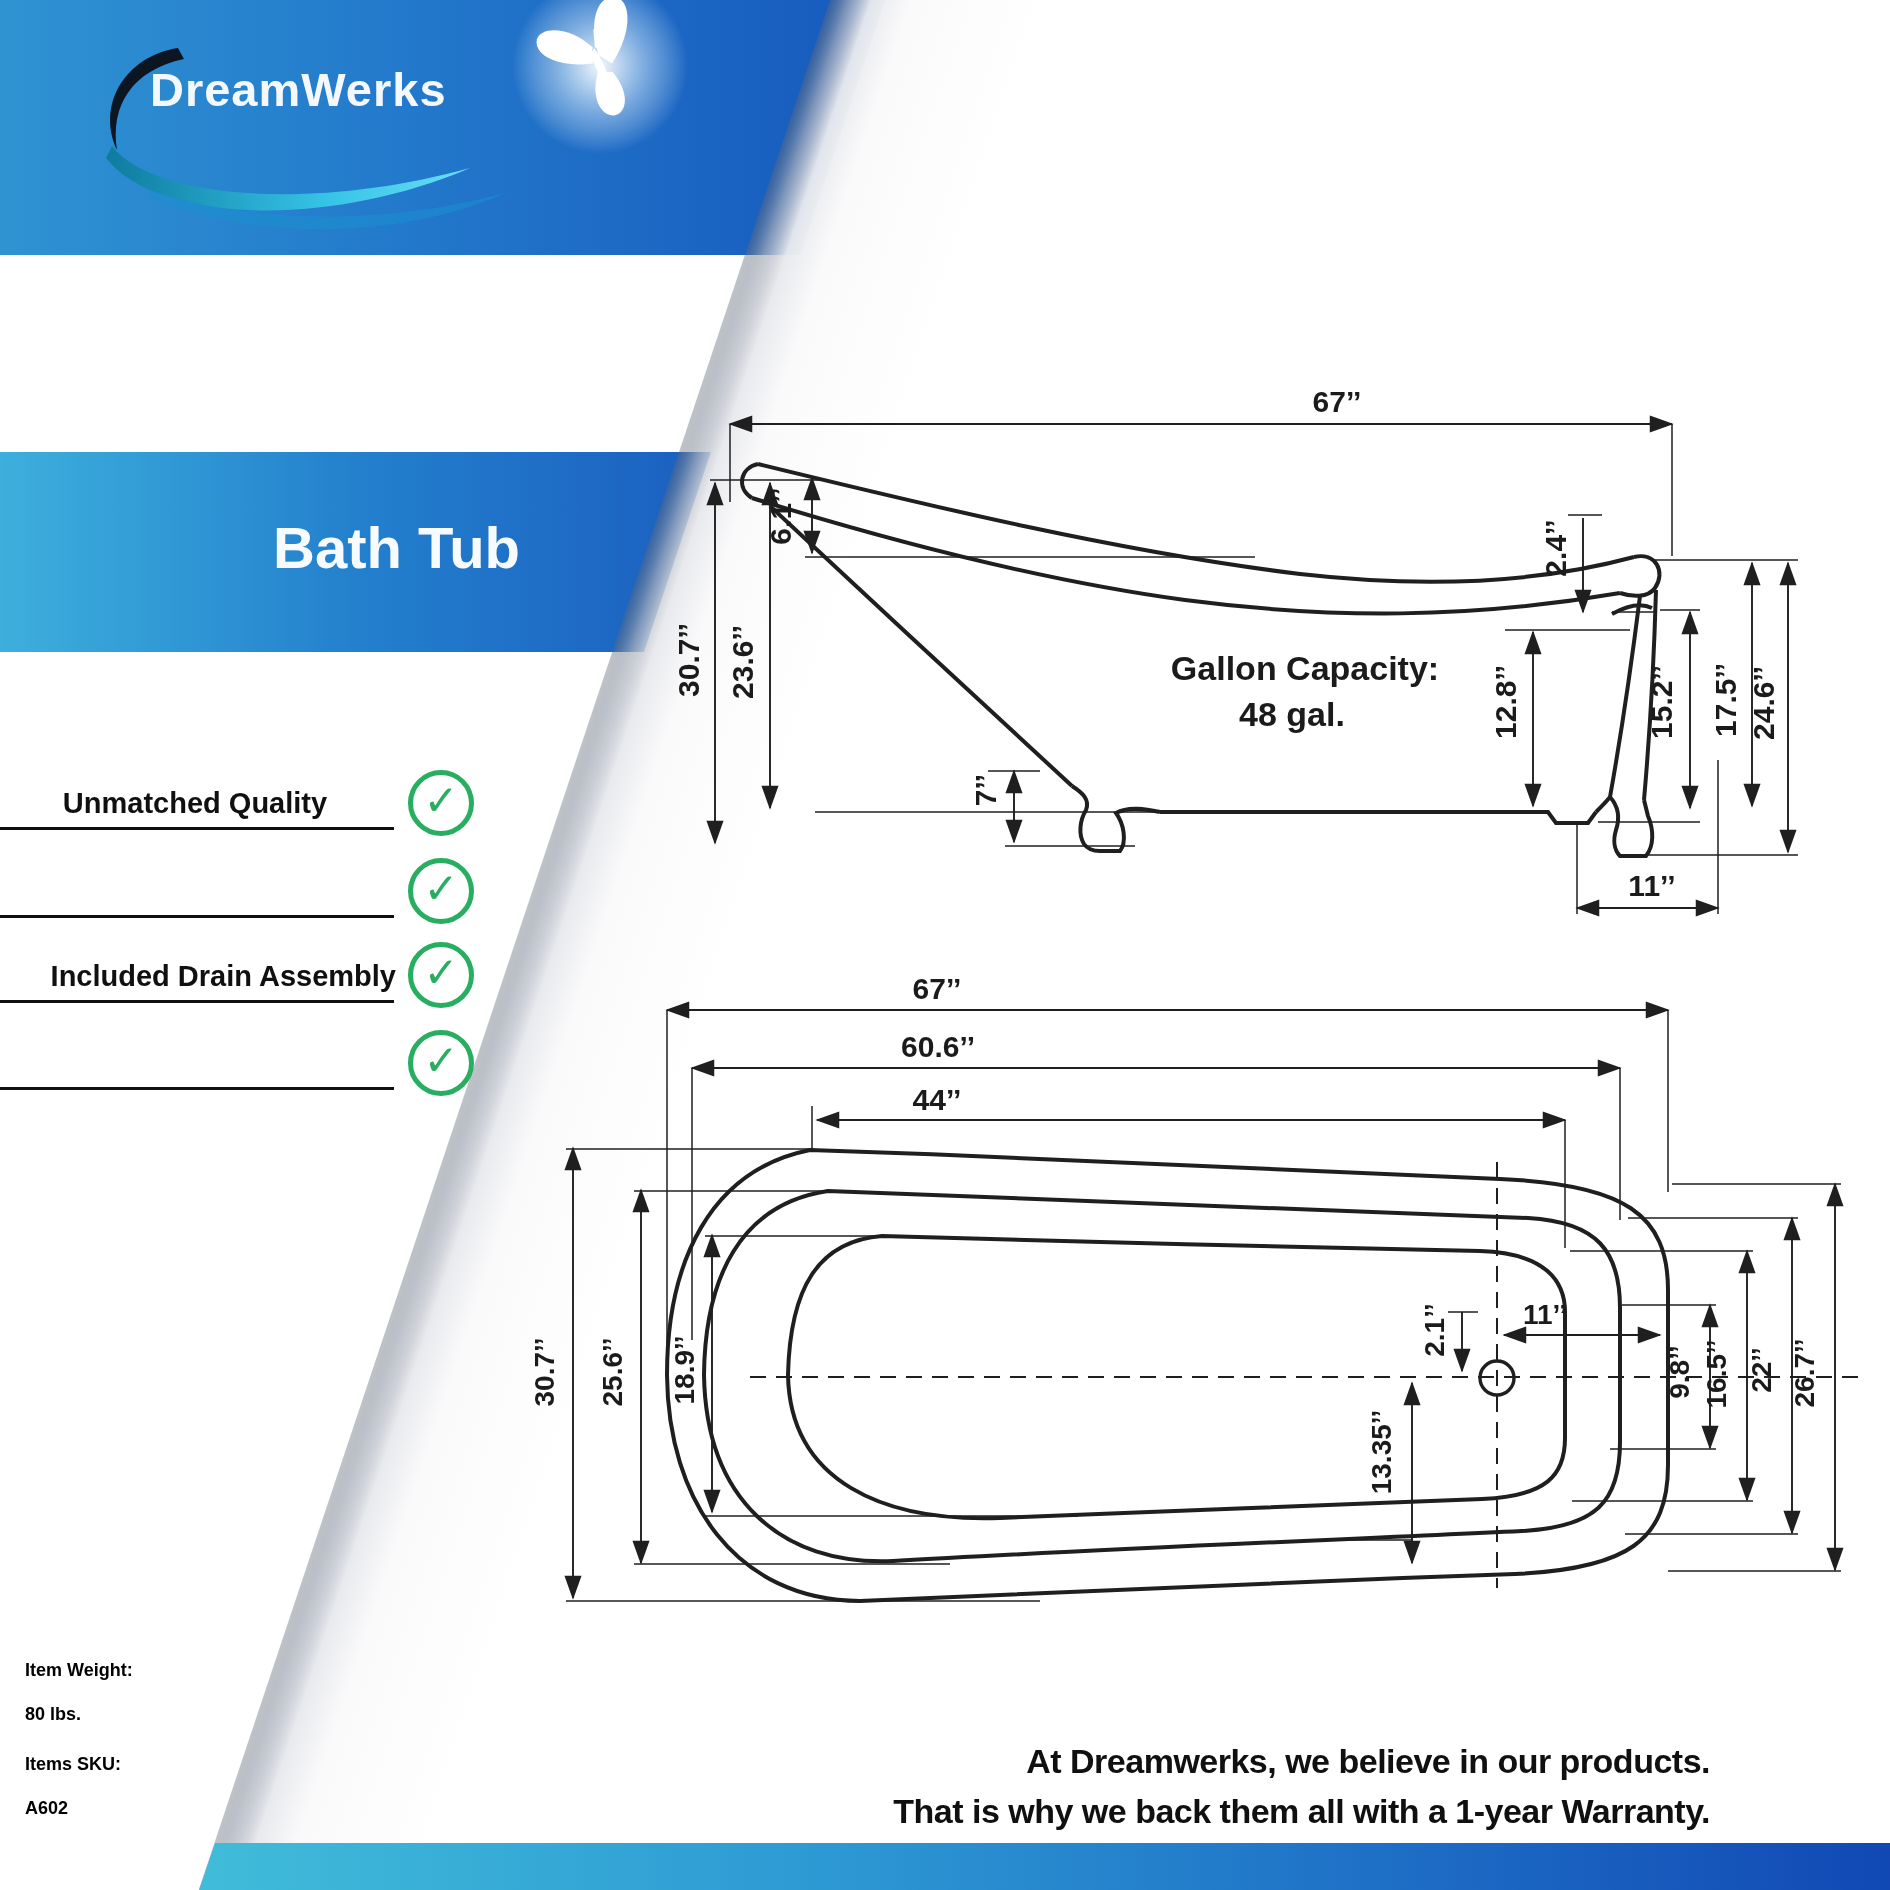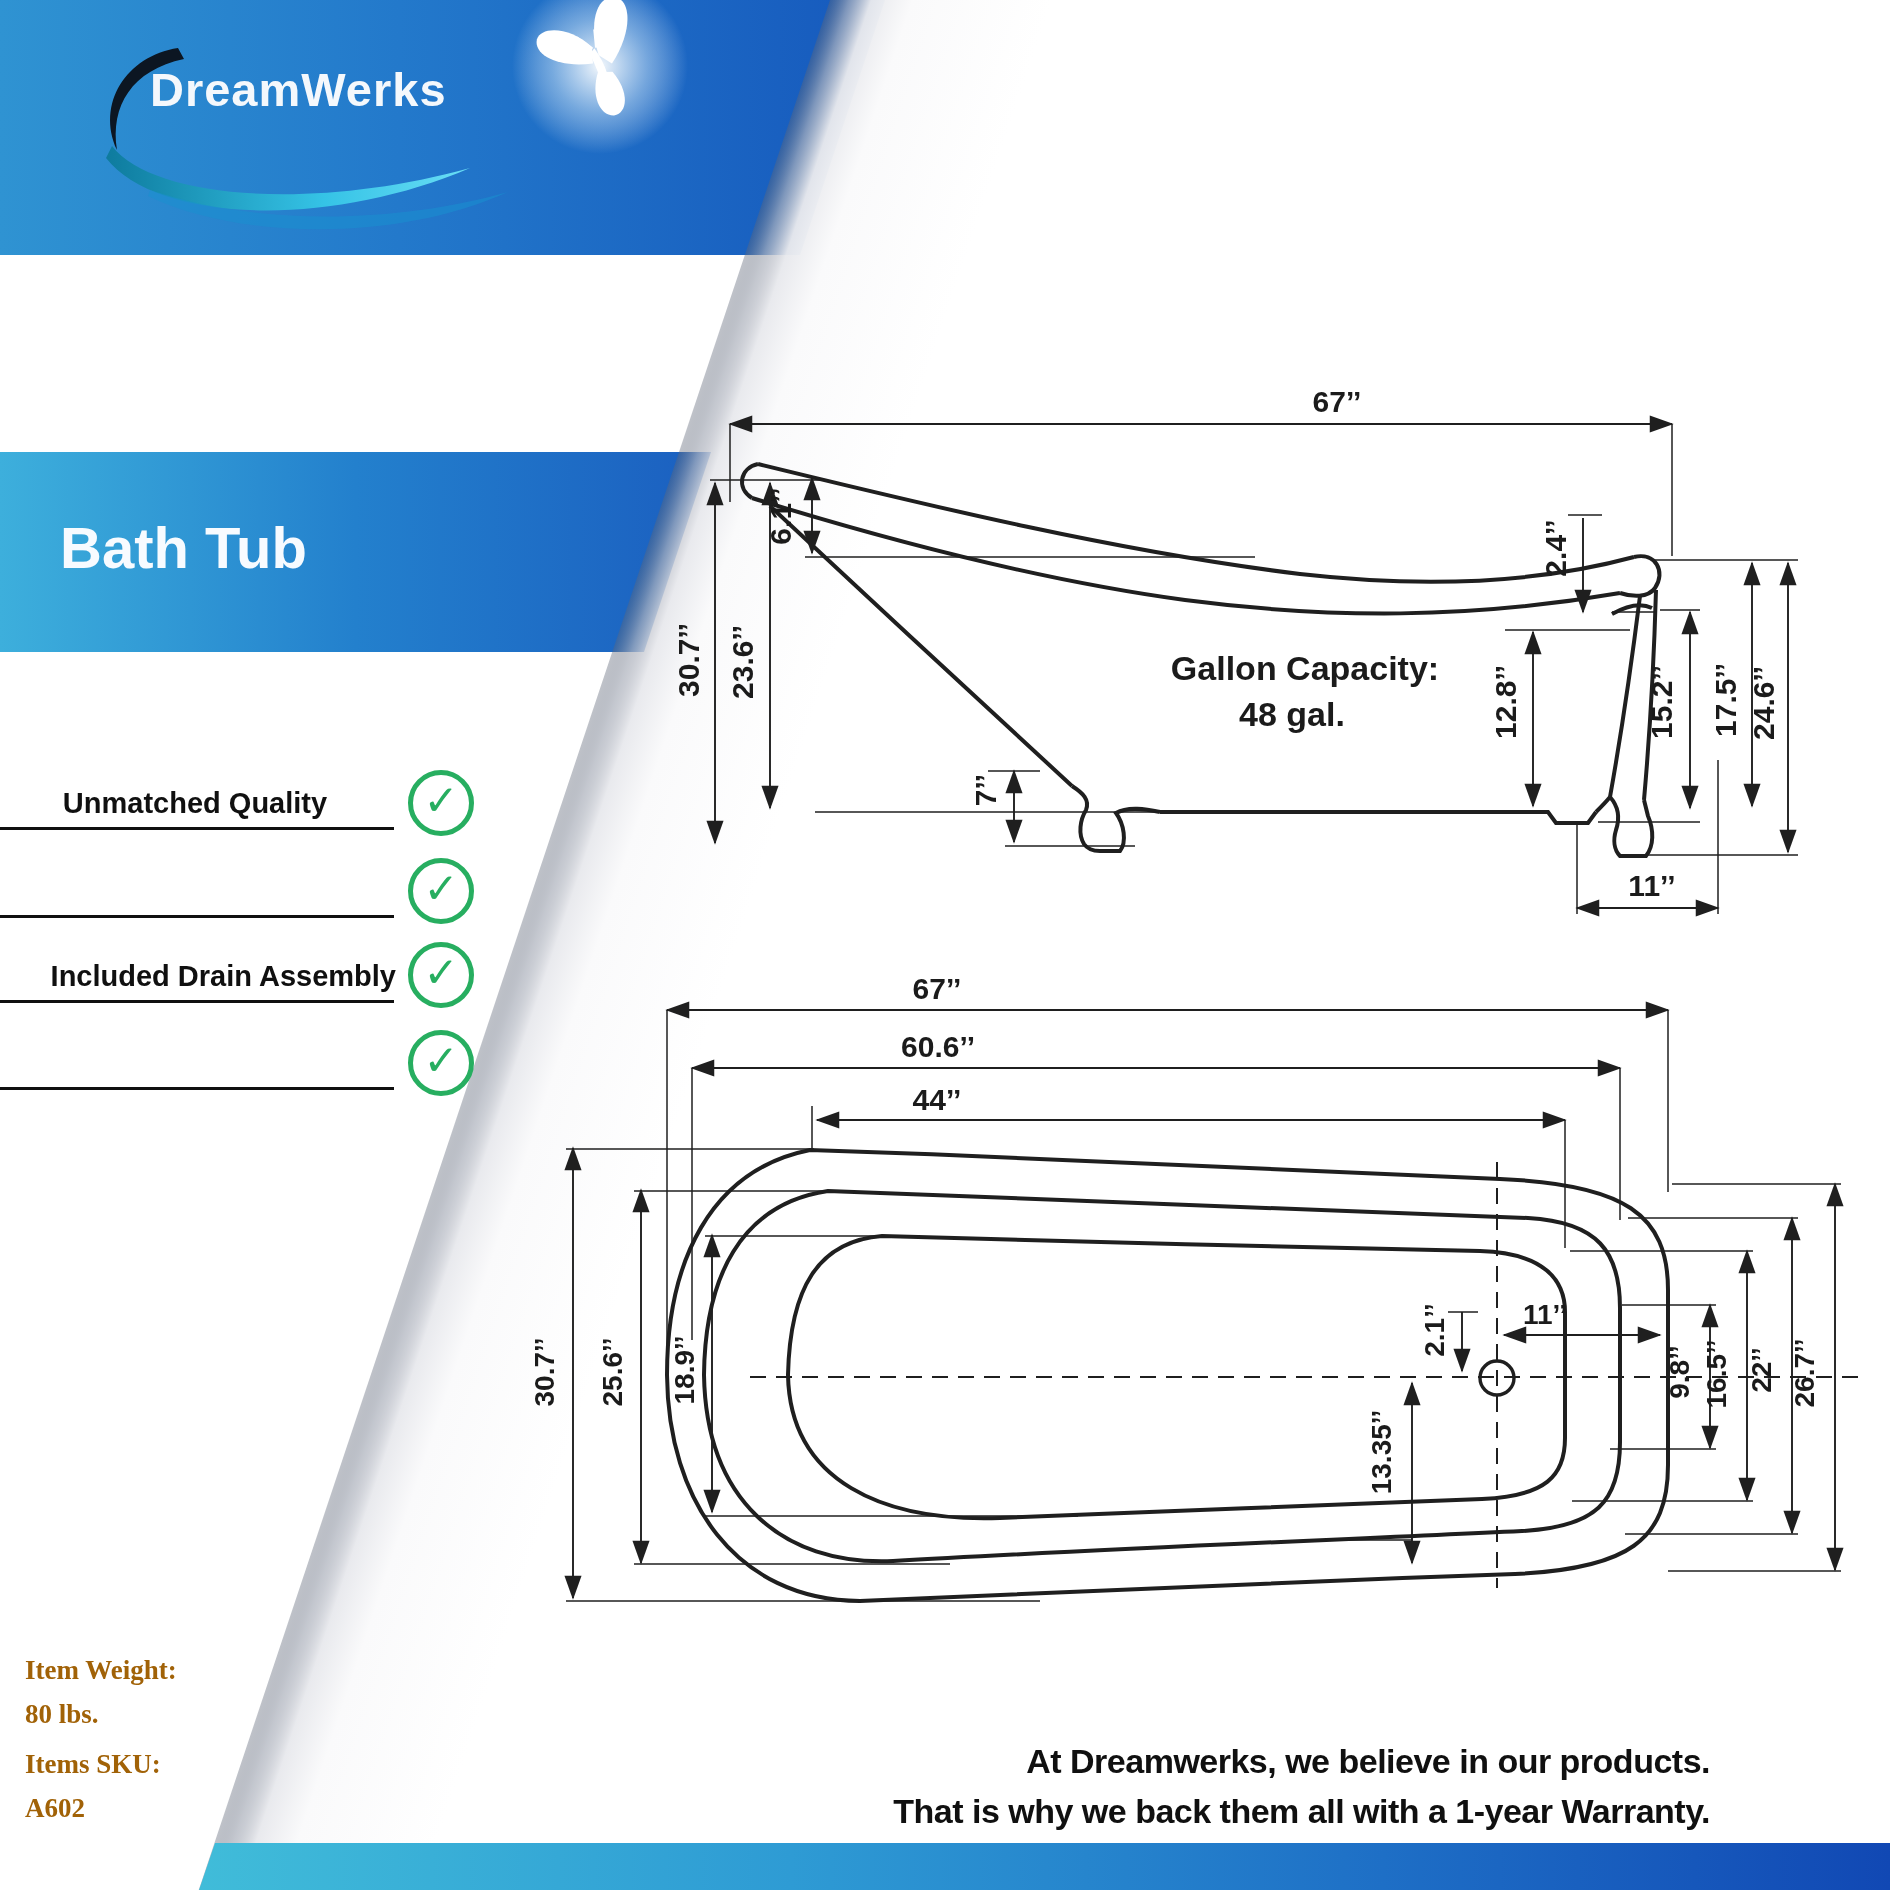--- a/index.html
+++ b/index.html
@@ -4,31 +4,31 @@
 <style>
   html,body{margin:0;padding:0;background:#fff;}
   .page{position:relative;width:1890px;height:1890px;overflow:hidden;background:#fff;
         font-family:"Liberation Sans","DejaVu Sans",sans-serif;}
   svg{display:block;}
   .abs{position:absolute;}
   
   .logo-text{left:150px;top:62px;width:420px;font-size:47px;font-weight:700;color:#f4f8fc;
              letter-spacing:1px;z-index:30;}
   
-  .title{left:60px;top:514px;width:460px;text-align:left;font-size:58px;font-weight:700;
+  .title{left:60px;top:514px;width:460px;text-align:right;font-size:58px;font-weight:700;
          color:#f7fbff;z-index:30;}
   
   .feat-line{left:0;width:394px;height:0;border-top:3px solid #101010;z-index:30;}
   .feat-text{left:0;width:390px;text-align:right;font-size:29px;font-weight:700;color:#101010;
              height:40px;line-height:40px;z-index:30;}
   .feat-check{width:56px;height:56px;border:5px solid #27ae60;border-radius:50%;color:#27ae60;
               font-size:42px;font-weight:700;text-align:center;line-height:52px;z-index:30;
               background:rgba(255,255,255,.0);}
   
-  .iteminfo{left:25px;top:1648px;width:330px;font-size:27px;font-weight:700;color:#a16207;z-index:30;font-family:Liberation Serif, serif;}
+  .iteminfo{left:25px;top:1648px;width:330px;font-size:18px;font-weight:700;color:#000000;z-index:30;}
   .iteminfo div{line-height:44px;}
   .iteminfo .gap{height:6px;}
   
   .tagline{left:560px;top:1736px;width:1150px;text-align:right;font-size:34px;font-weight:700;
            color:#101010;letter-spacing:-0.5px;z-index:30;}
   .tagline div{line-height:50px;}
 </style>
 </head>
 <body>
 

